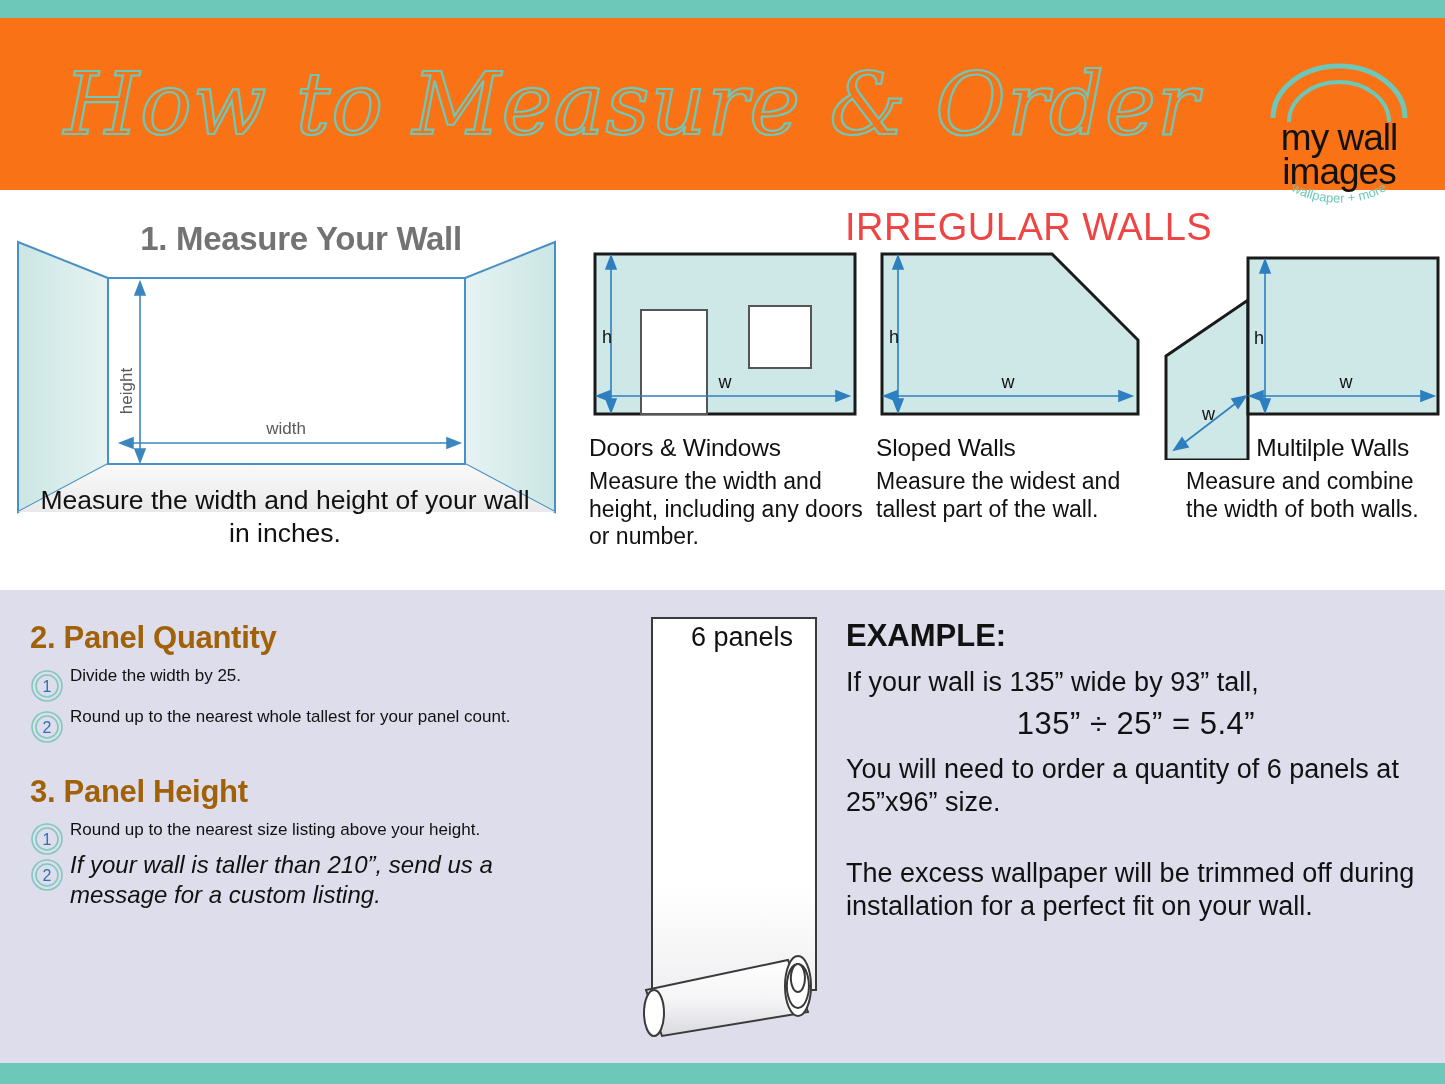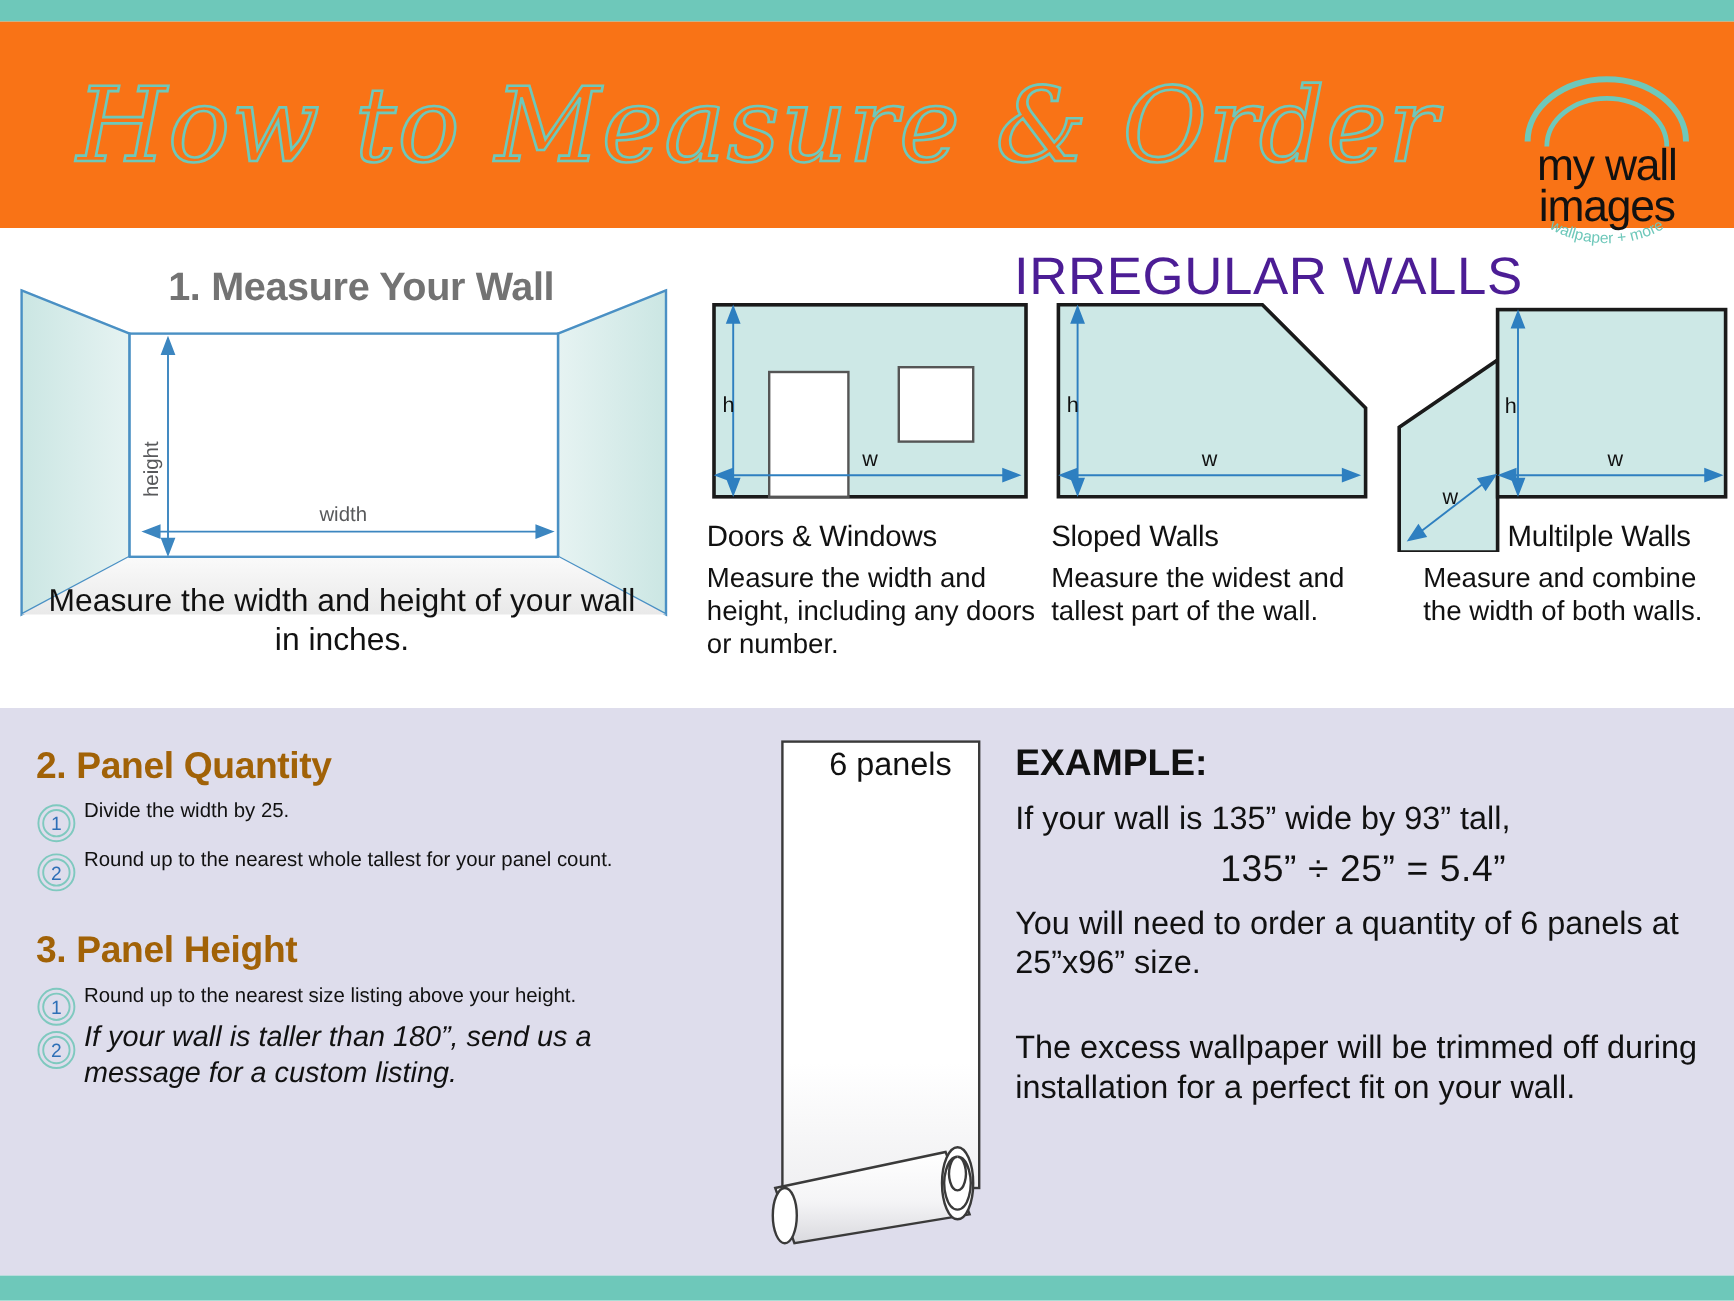--- a/index.html
+++ b/index.html
@@ -43,21 +43,21 @@
     margin:16px;font-size:33px;font-weight:bold;letter-spacing:-0.3px;color:#737373;
   }
   .sec1 .caption{
     position:absolute;left:40px;top:288px;width:490px;text-align:center;
     font-size:26.5px;line-height:1.26;color:#111;
   }
 
   
   .irr-title{
     position:absolute;left:845px;top:206px;
-    font-size:44px;color:#4c1d95;letter-spacing:0.5px;
+    font-size:38px;color:#ef4444;letter-spacing:0.5px;
   }
   .irrcol{position:absolute;top:248px;}
   .irrcol h3{
     margin:0;font-size:24.5px;font-weight:normal;color:#111;letter-spacing:-0.2px;
   }
   .irrcol p{
     margin:6px 0 0 0;font-size:23px;line-height:1.2;color:#111;
   }
   .col-dw{left:589px;width:272px;}
   .col-sw{left:876px;width:268px;}
@@ -297,21 +297,21 @@
         </svg>
       </span>
       <span class="badge-abs" style="top:38px;">
         <svg viewBox="0 0 34 34" width="34" height="34" aria-hidden="true">
           <circle cx="17" cy="17" r="15" fill="none" stroke="#7FC9BF" stroke-width="1.6"></circle>
           <circle cx="17" cy="17" r="11" fill="none" stroke="#7FC9BF" stroke-width="1.6"></circle>
           <text class="badge-num" x="17" y="23" text-anchor="middle">2</text>
         </svg>
       </span>
       <div class="bullet-text indent">Round up to the nearest size listing above your height.</div>
-      <div class="note">If your wall is taller than 180”, send us a message for a custom listing.</div>
+      <div class="note">If your wall is taller than 210”, send us a message for a custom listing.</div>
     </div>
   </div>
 
   <div class="roll">
     <svg viewBox="0 0 210 430" aria-hidden="true">
       <defs>
         <linearGradient id="sheetG" x1="0" y1="0" x2="0" y2="1">
           <stop offset="0%" stop-color="#FFFFFF"></stop>
           <stop offset="72%" stop-color="#FFFFFF"></stop>
           <stop offset="100%" stop-color="#F0F0F2"></stop>

